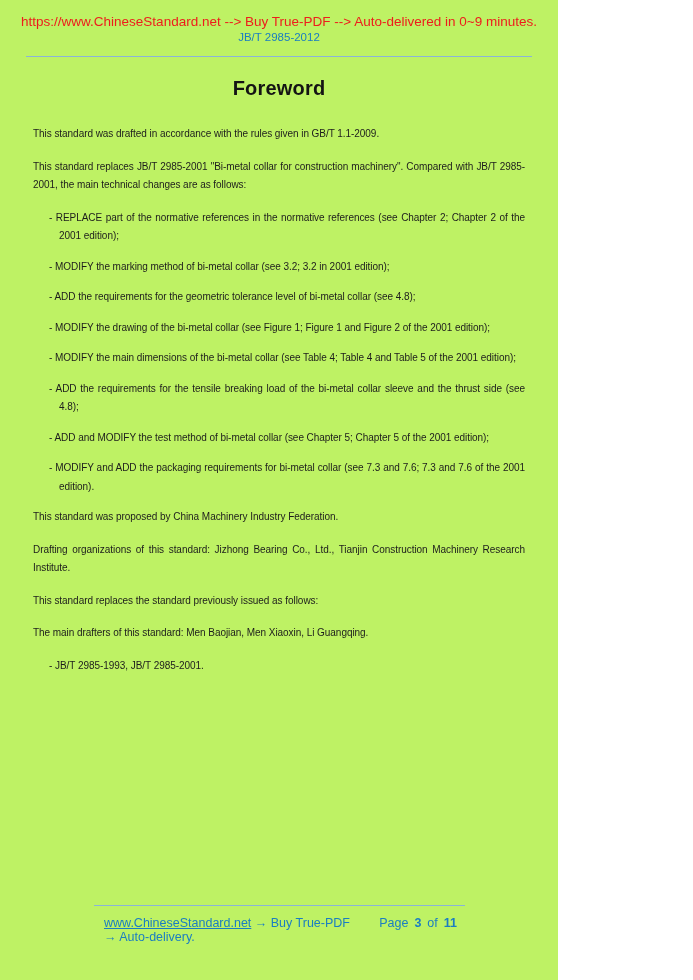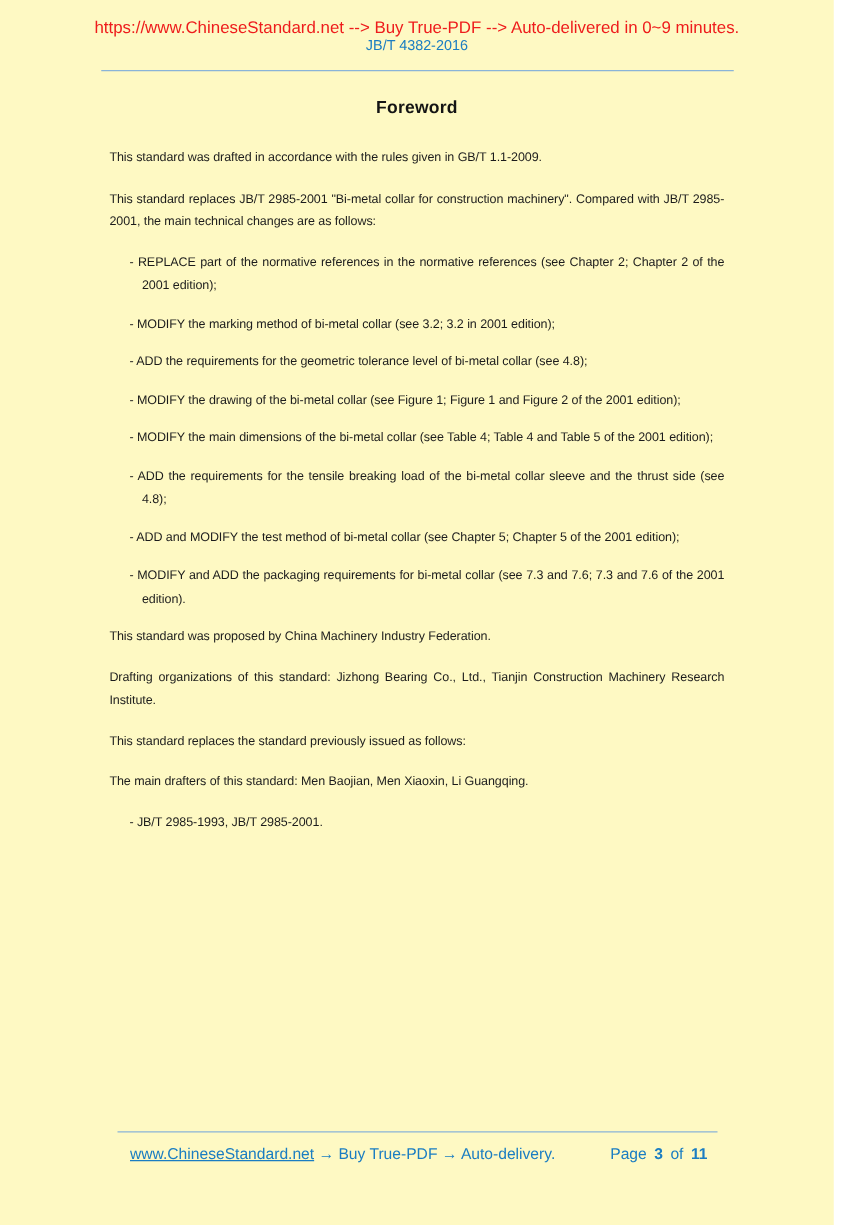--- a/index.html
+++ b/index.html
@@ -1,23 +1,23 @@
 <!DOCTYPE html>
 <html><head>
 <meta charset="utf-8">
 <style>
   * { margin: 0; padding: 0; box-sizing: border-box; }
   html, body { background: #ffffff; }
   body { font-family: "Liberation Sans", sans-serif; }
 
   .page {
     position: relative;
-    width: 667px;
+    width: 558px;
     height: 980px;
-    background: #fef9c3;
+    background: #bef264;
     overflow: hidden;
   }
 
   
   .promo-line {
     padding-top: 14px;
     text-align: center;
     font-size: 13.5px;
     color: #ee1c1c;
     cursor: pointer;
@@ -32,21 +32,21 @@
     width: 506px;
     margin: 13px auto 0 auto;
     border-top: 1px solid #8ab4d8;
     height: 0;
   }
 
   
   .doc-title {
     margin-top: 20px;
     text-align: center;
-    font-size: 14px;
+    font-size: 20px;
     font-weight: bold;
     color: #141414;
     letter-spacing: 0.2px;
   }
 
   
   .content {
     width: 492px;
     margin: 25px auto 0 auto;
     font-size: 10px;
@@ -85,21 +85,21 @@
   .page-indicator { display: flex; gap: 6px; white-space: nowrap; }
   .page-num { font-weight: bold; }
 </style>
 </head>
 <body>
 
 <div class="page">
 
   <div class="promo-line">https://www.ChineseStandard.net --&gt; Buy True-PDF --&gt; Auto-delivered in 0~9 minutes.</div>
 
-  <div class="std-code">JB/T 4382-2016</div>
+  <div class="std-code">JB/T 2985-2012</div>
 
   <div class="rule"></div>
 
   <div class="doc-title">Foreword</div>
 
   <div class="content">
 
     <div>
         <div class="para">This standard was drafted in accordance with the rules given in GB/T 1.1-2009.</div>
         <div class="para">This standard replaces JB/T 2985-2001 "Bi-metal collar for construction machinery". Compared with JB/T 2985-2001, the main technical changes are as follows:</div>

